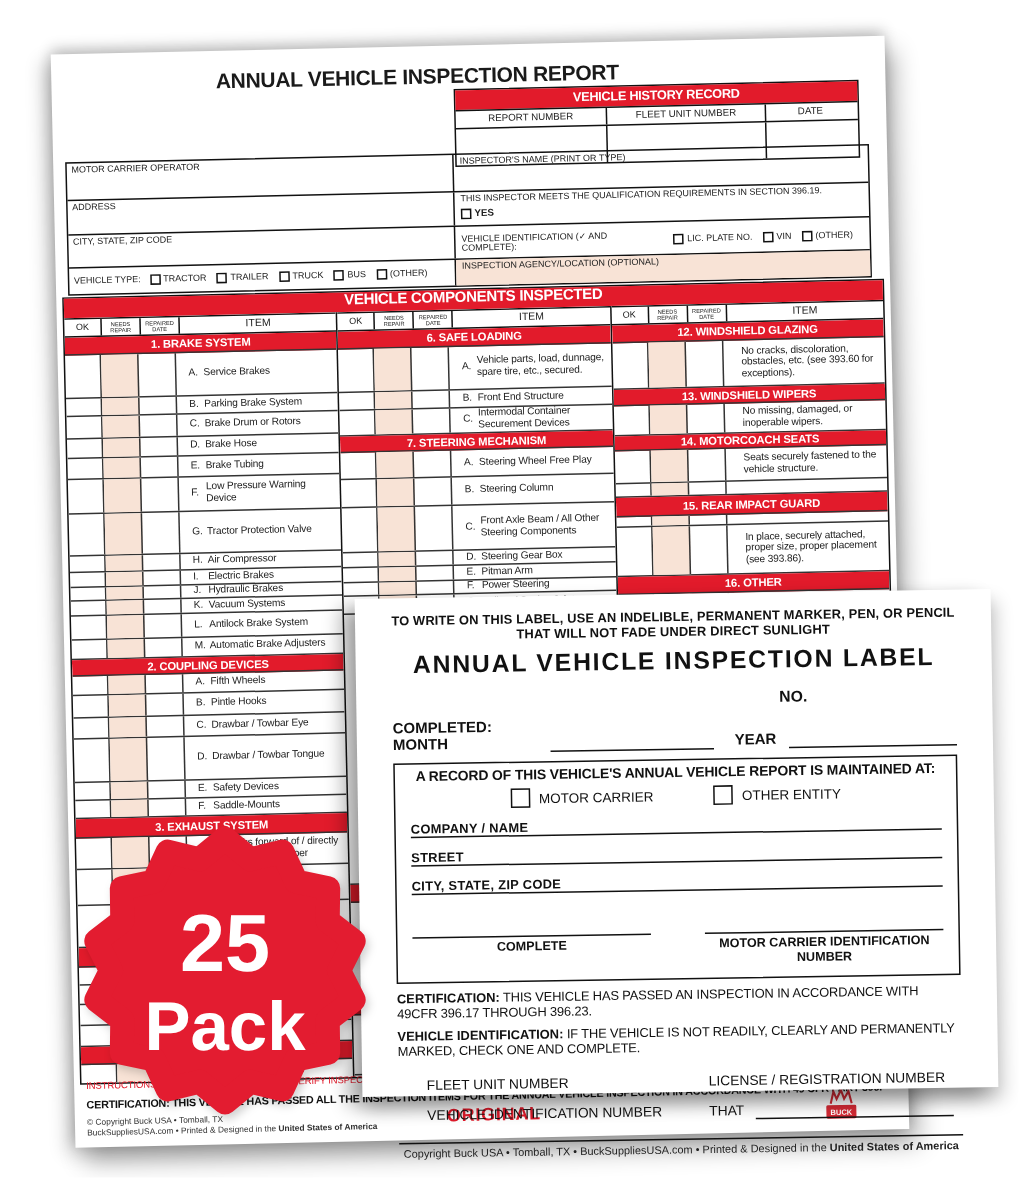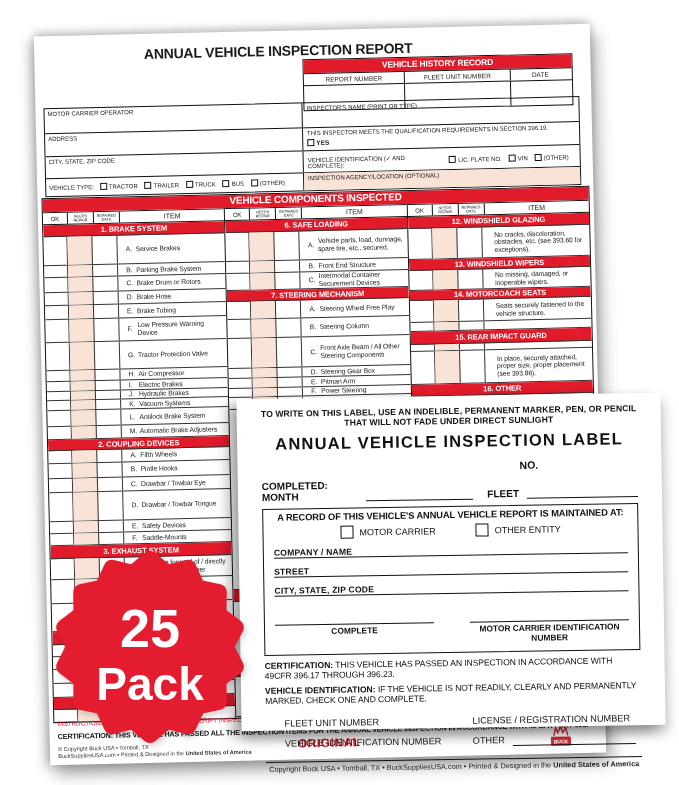--- a/index.html
+++ b/index.html
@@ -721,21 +721,21 @@
   <div class="card">
     <div class="c-warn">
       <span>TO WRITE ON THIS LABEL, USE AN INDELIBLE, PERMANENT MARKER, PEN, OR PENCIL</span><br>
       <span>THAT WILL NOT FADE UNDER DIRECT SUNLIGHT</span>
     </div>
     <div class="c-title">ANNUAL VEHICLE INSPECTION LABEL</div>
     <div class="c-no">NO.</div>
     <div class="c-completed">
       <span>COMPLETED: MONTH</span>
       <span class="uline l1"></span>
-      <span>FLEET</span>
+      <span>YEAR</span>
       <span class="uline l2"></span>
     </div>
     <div class="c-box">
       <div class="c-rec">A RECORD OF THIS VEHICLE'S ANNUAL VEHICLE REPORT IS MAINTAINED AT:</div>
       <div class="c-ents">
         <span class="cb2">
             <span class="bx2"></span>
             <span>MOTOR CARRIER</span>
           </span>
         <span class="cb2">
@@ -772,21 +772,21 @@
       <span class="half">
           <span class="bx2" style="width:12px;height:12px;border-width:1.5px;margin-right:7px"></span>
           <span>LICENSE / REGISTRATION NUMBER</span>
         </span>
       <span class="half">
           <span class="bx2" style="width:12px;height:12px;border-width:1.5px;margin-right:7px"></span>
           <span>VEHICLE IDENTIFICATION NUMBER</span>
         </span>
       <span class="half">
           <span class="bx2" style="width:12px;height:12px;border-width:1.5px;margin-right:7px"></span>
-          <span>OTHER</span>
+          <span>THAT</span>
           <span class="oline"></span>
         </span>
     </div>
     <div class="c-foot">
       <span>Copyright Buck USA • Tomball, TX • BuckSuppliesUSA.com • Printed &amp; Designed in the </span><b>United States of America</b>
     </div>
   </div>
 
   <svg class="badge" viewBox="0 0 210 210">
     <polygon id="burst" fill="#e31c30" stroke="#e31c30" stroke-width="16" stroke-linejoin="round" points="105.0,17.0 121.9,30.9 143.2,25.7 152.4,45.6 173.8,50.1 173.5,72.0 190.8,85.4 181.0,105.0 190.8,124.6 173.5,138.0 173.8,159.9 152.4,164.4 143.2,184.3 121.9,179.1 105.0,193.0 88.1,179.1 66.8,184.3 57.6,164.4 36.2,159.9 36.5,138.0 19.2,124.6 29.0,105.0 19.2,85.4 36.5,72.0 36.2,50.1 57.6,45.6 66.8,25.7 88.1,30.9"></polygon>

